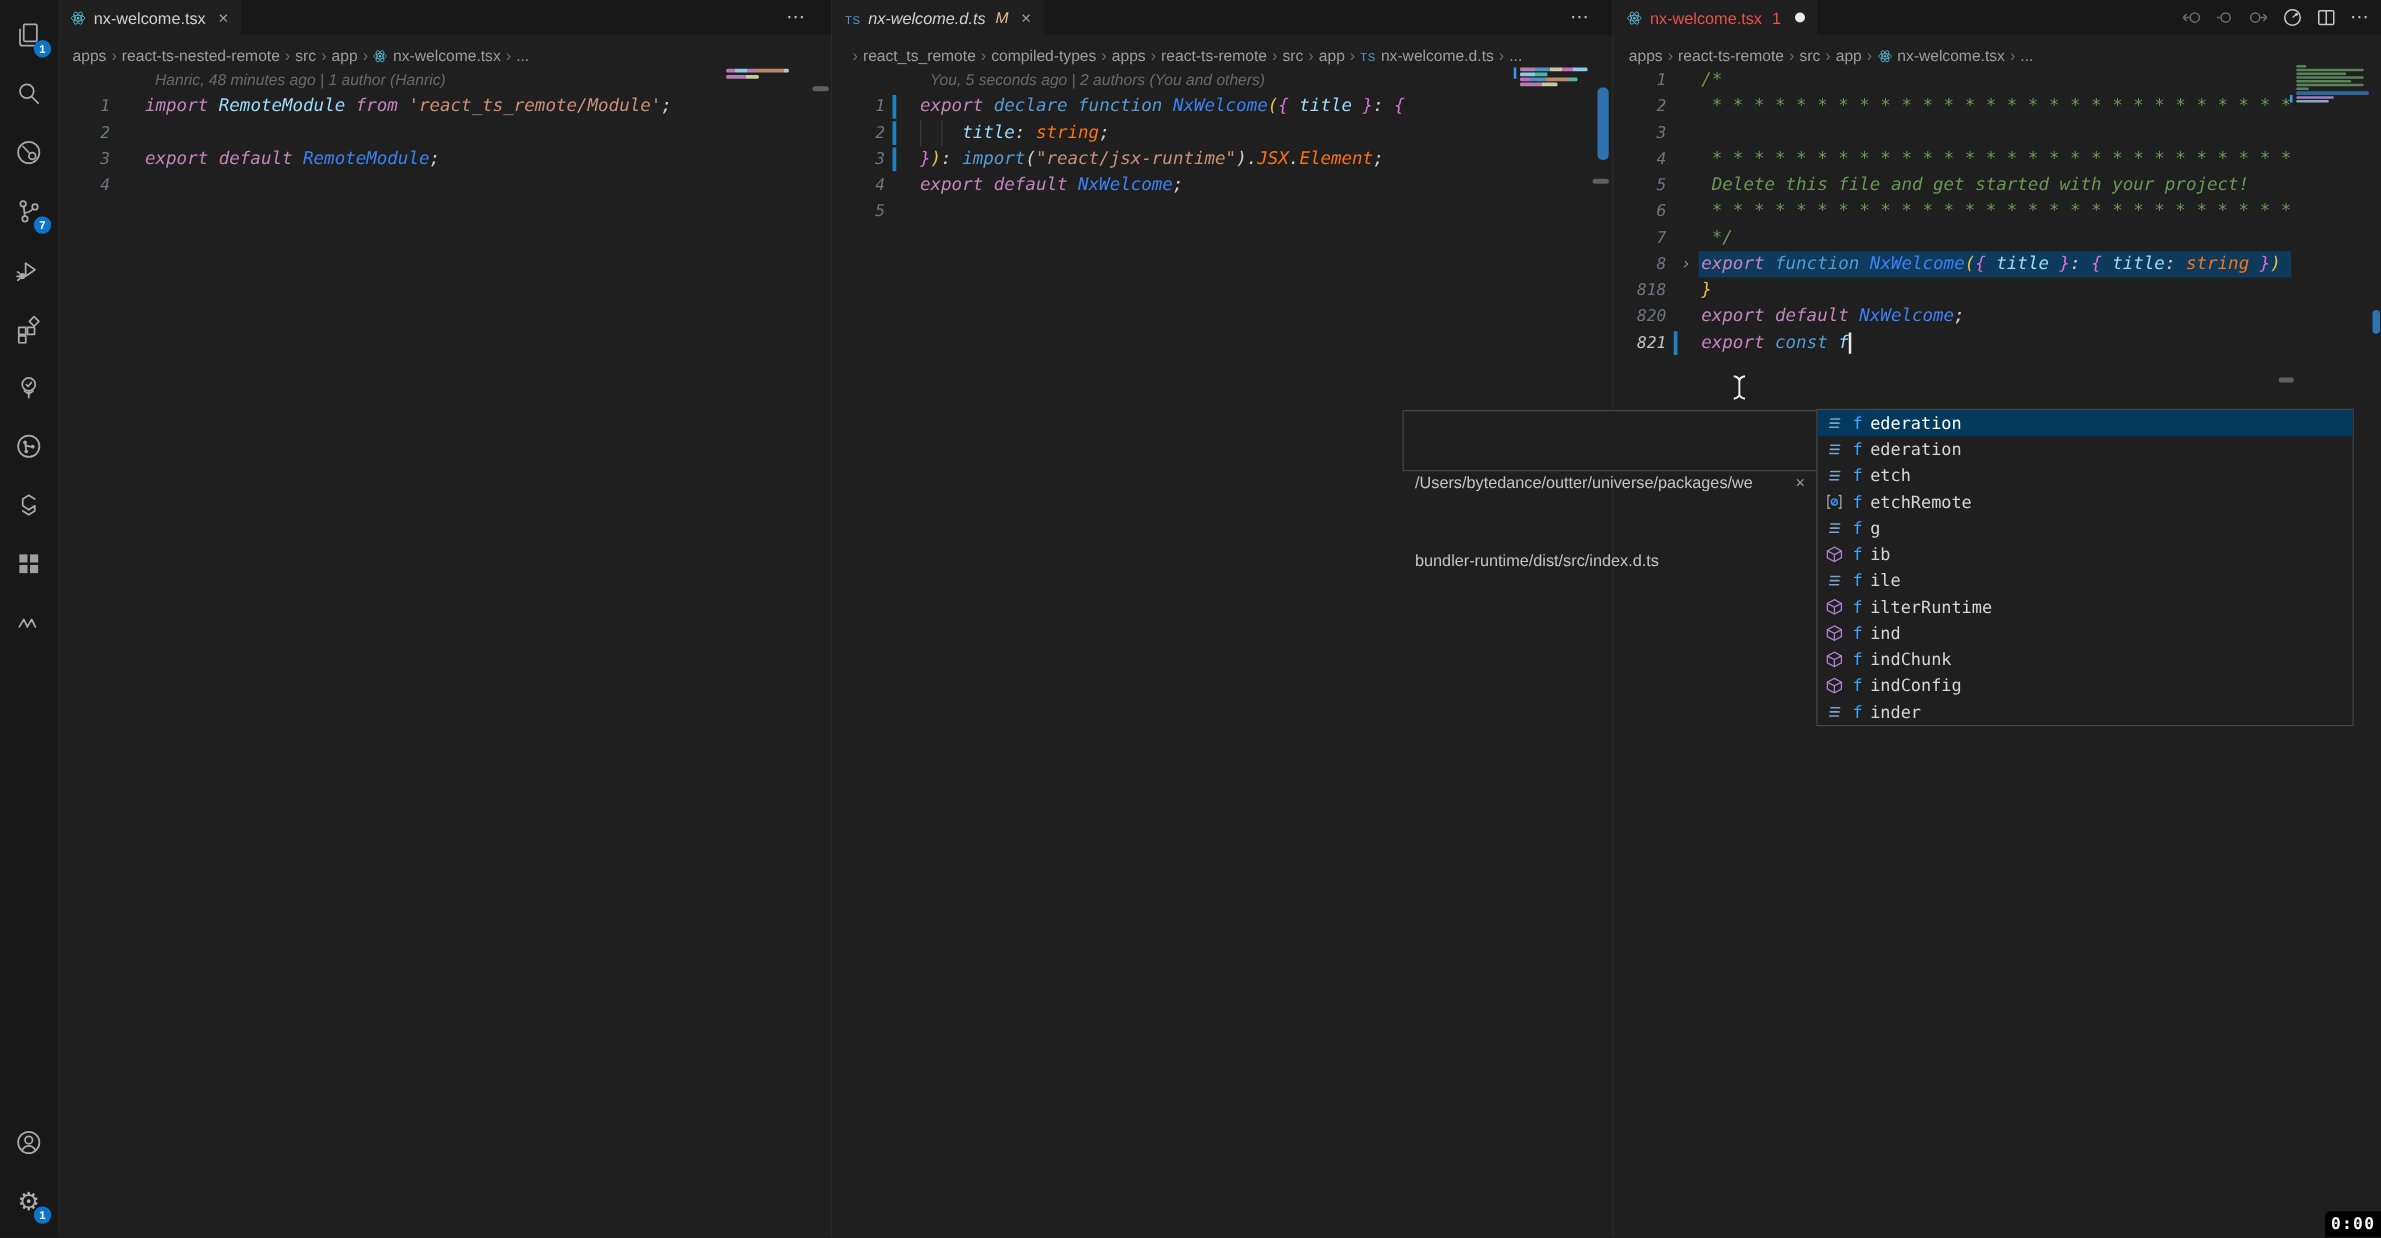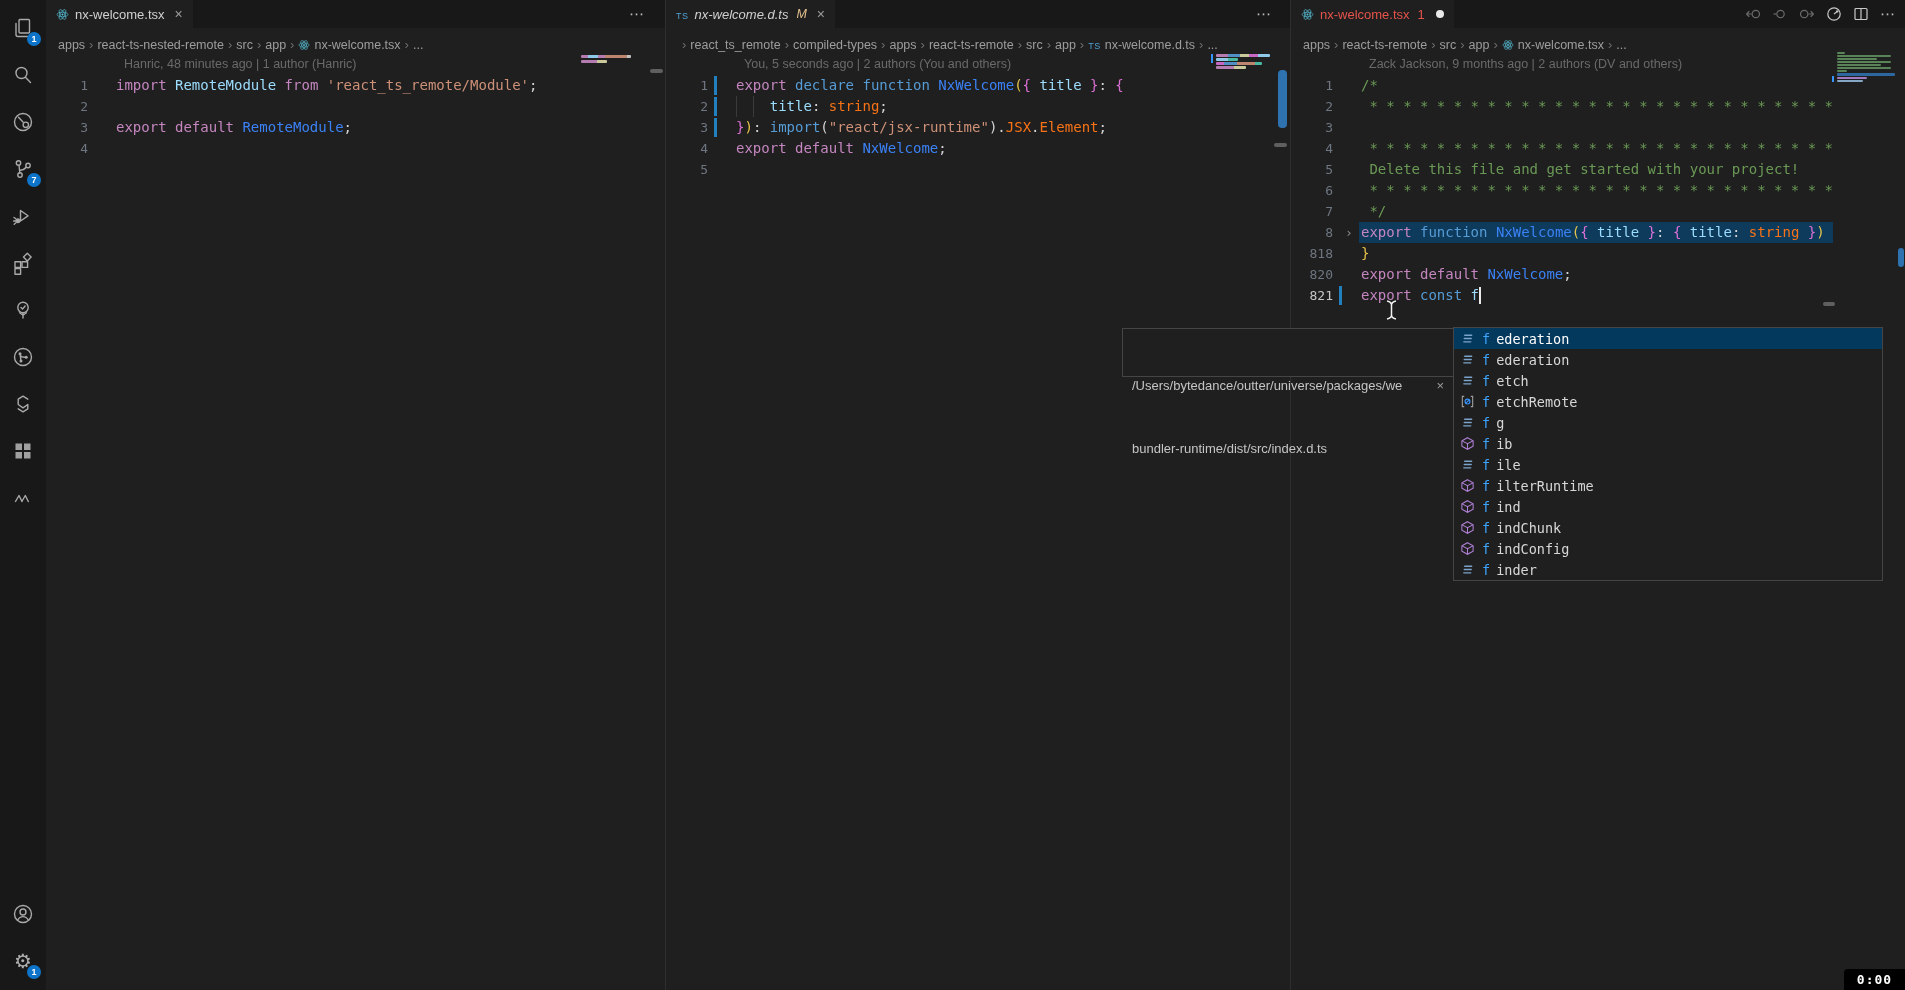--- a/index.html
+++ b/index.html
@@ -39,21 +39,21 @@
   .act-icon svg{width:16px;height:16px;}
   .ellipsis-glyph{font-size:15px;letter-spacing:1px;color:#bdbdbd;line-height:10px;}
 
   .breadcrumbs{height:24px;display:flex;align-items:flex-end;font-size:12.5px;color:#9d9d9d;
     padding-left:12px;white-space:nowrap;overflow:hidden;}
   .crumb{display:inline-flex;align-items:center;gap:4px;}
   .crumb-sep{color:#6d6d6d;margin:0 4px;font-size:13px;}
   .crumb-icon svg{width:12px;height:12px;display:block;}
   .ts-badge{color:#4ea1d3;font-weight:normal;font-size:9px;letter-spacing:.5px;}
 
-  .code{position:relative;font-family:"DejaVu Sans Mono",monospace;font-size:14px;margin-top:2px;}
+  .code{position:relative;font-family:"DejaVu Sans Mono",monospace;font-size:14px;margin-top:2px;font-style:italic;}
   .row{height:21px;line-height:21px;position:relative;white-space:pre;}
   .num{position:absolute;left:0;width:42px;text-align:right;color:#6e7681;font-size:13px;}
   .num.active{color:#c6c6c6;}
   .git-mark{position:absolute;left:48px;top:1px;bottom:1px;width:3px;background:#2180bd;}
   .fold{position:absolute;left:54px;color:#8a8a8a;font-size:13px;}
   .guide{position:absolute;top:0;bottom:0;width:1px;background:#3a3a3a;}
   .line-text{position:absolute;left:70px;top:0;}
   .hl-box{position:absolute;left:68px;width:474px;top:0;bottom:0;background:#0e3a5c;}
   .caret{position:absolute;left:188px;top:2px;bottom:2px;width:2px;background:#eaeaea;}
   .blame{position:absolute;left:78px;color:#6a6a6a;font-size:12.5px;font-family:"Liberation Sans",sans-serif;}
@@ -81,21 +81,21 @@
 
   
   .details{position:absolute;left:1122px;top:328px;width:332px;height:49px;background:#1f1f1f;
     border:1px solid #454545;z-index:11;box-sizing:border-box;font-size:13px;color:#c5c5c5;
     padding:3px 9px;}
   .d-row{display:flex;align-items:center;height:20px;white-space:nowrap;overflow:hidden;margin-top:43px;}
   .d-path{overflow:hidden;flex:1;}
   .d-close{color:#9d9d9d;margin-left:4px;flex:none;}
 
   
-  .timer{position:absolute;right:0;bottom:0;width:61px;height:21px;background:#000;color:#fff;
+  .timer{position:absolute;right:0;bottom:0;width:45px;height:21px;background:#000;color:#fff;
     font-family:"DejaVu Sans Mono",monospace;font-size:13px;font-weight:bold;letter-spacing:1px;
     display:flex;align-items:center;justify-content:center;border-radius:4px 0 0 0;z-index:20;}
   .ibeam{position:absolute;left:1384px;top:298px;z-index:30;}
 </style>
 </head>
 <body>
 
 <div class="activity-bar">
   <div class="ab-group" id="ab-top">
       <div class="ab-item">
@@ -408,21 +408,20 @@
           </svg>
         </span>
         <span>nx-welcome.tsx</span>
       </span>
       <span class="crumb-sep">›</span>
       <span class="crumb">
         <span>...</span>
       </span>
     </div>
   <div class="code">
-      <div class="row"><span class="blame">Zack Jackson, 9 months ago | 2 authors (DV and others)</span></div>
       <div class="row"><span class="num">1</span><span class="line-text"><span class="tok-cmt">/*</span></span></div>
       <div class="row"><span class="num">2</span><span class="line-text"><span class="tok-cmt"> * * * * * * * * * * * * * * * * * * * * * * * * * * * *</span></span></div>
       <div class="row"><span class="num">3</span></div>
       <div class="row"><span class="num">4</span><span class="line-text"><span class="tok-cmt"> * * * * * * * * * * * * * * * * * * * * * * * * * * * *</span></span></div>
       <div class="row"><span class="num">5</span><span class="line-text"><span class="tok-cmt"> Delete this file and get started with your project!</span></span></div>
       <div class="row"><span class="num">6</span><span class="line-text"><span class="tok-cmt"> * * * * * * * * * * * * * * * * * * * * * * * * * * * *</span></span></div>
       <div class="row"><span class="num">7</span><span class="line-text"><span class="tok-cmt"> */</span></span></div>
       <div class="row"><div class="hl-box"></div><span class="num">8</span><span class="fold">›</span><span class="line-text"><span class="tok-kw">export </span><span class="tok-kwb">function </span><span class="tok-fn">NxWelcome</span><span class="tok-gold">(</span><span class="tok-pur">{ </span><span class="tok-var">title</span><span class="tok-pur"> }</span><span class="tok-pln">: </span><span class="tok-pur">{ </span><span class="tok-var">title</span><span class="tok-pln">: </span><span class="tok-type">string</span><span class="tok-pur"> }</span><span class="tok-gold">)</span></span></div>
       <div class="row"><span class="num">818</span><span class="line-text"><span class="tok-gold">}</span></span></div>
       <div class="row"><span class="num">820</span><span class="line-text"><span class="tok-kw">export default </span><span class="tok-fn">NxWelcome</span><span class="tok-pln">;</span></span></div>

